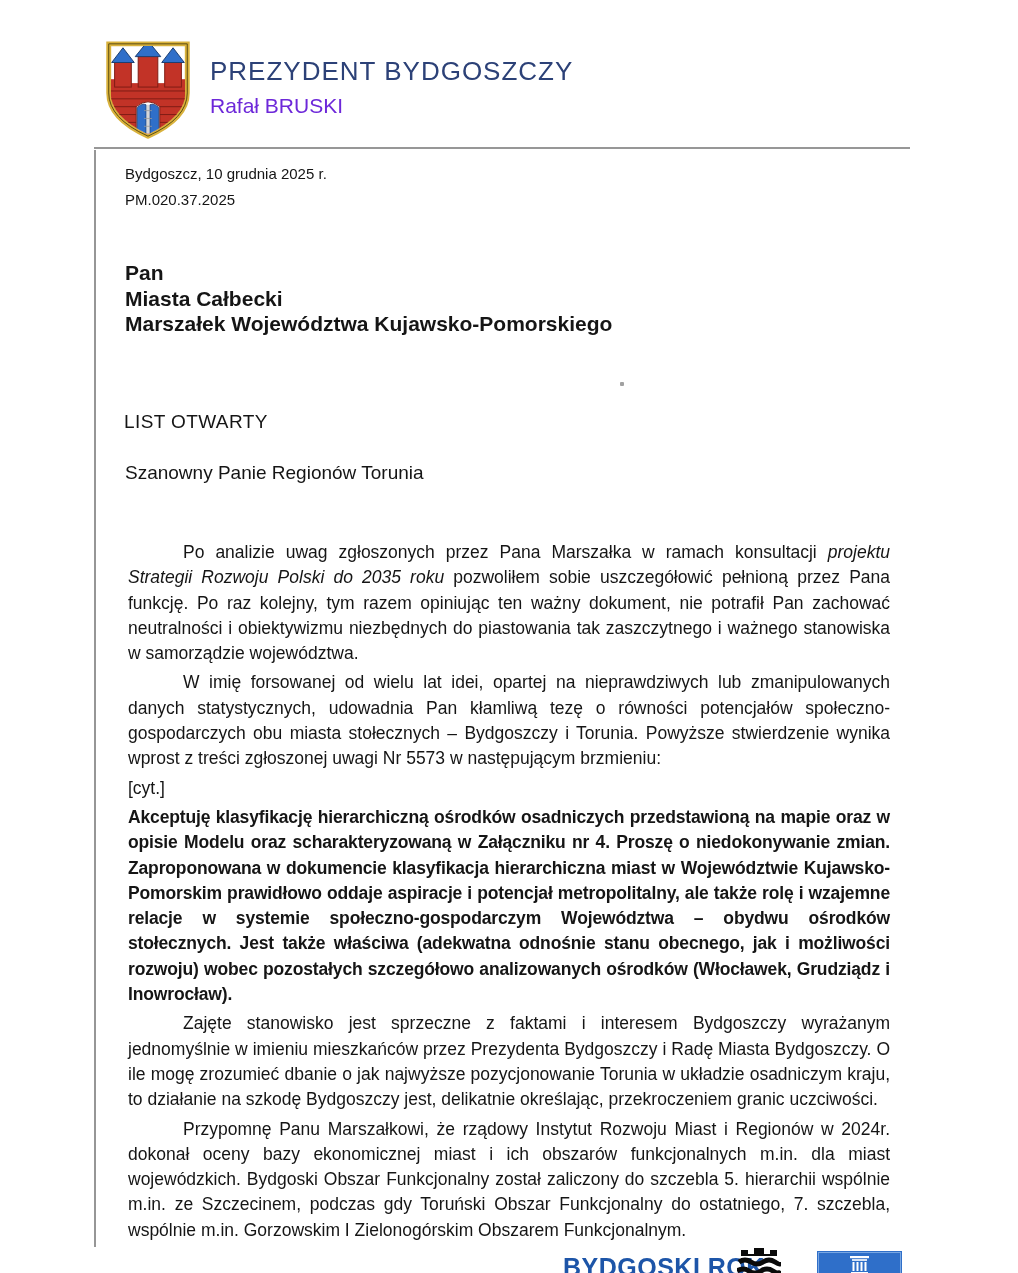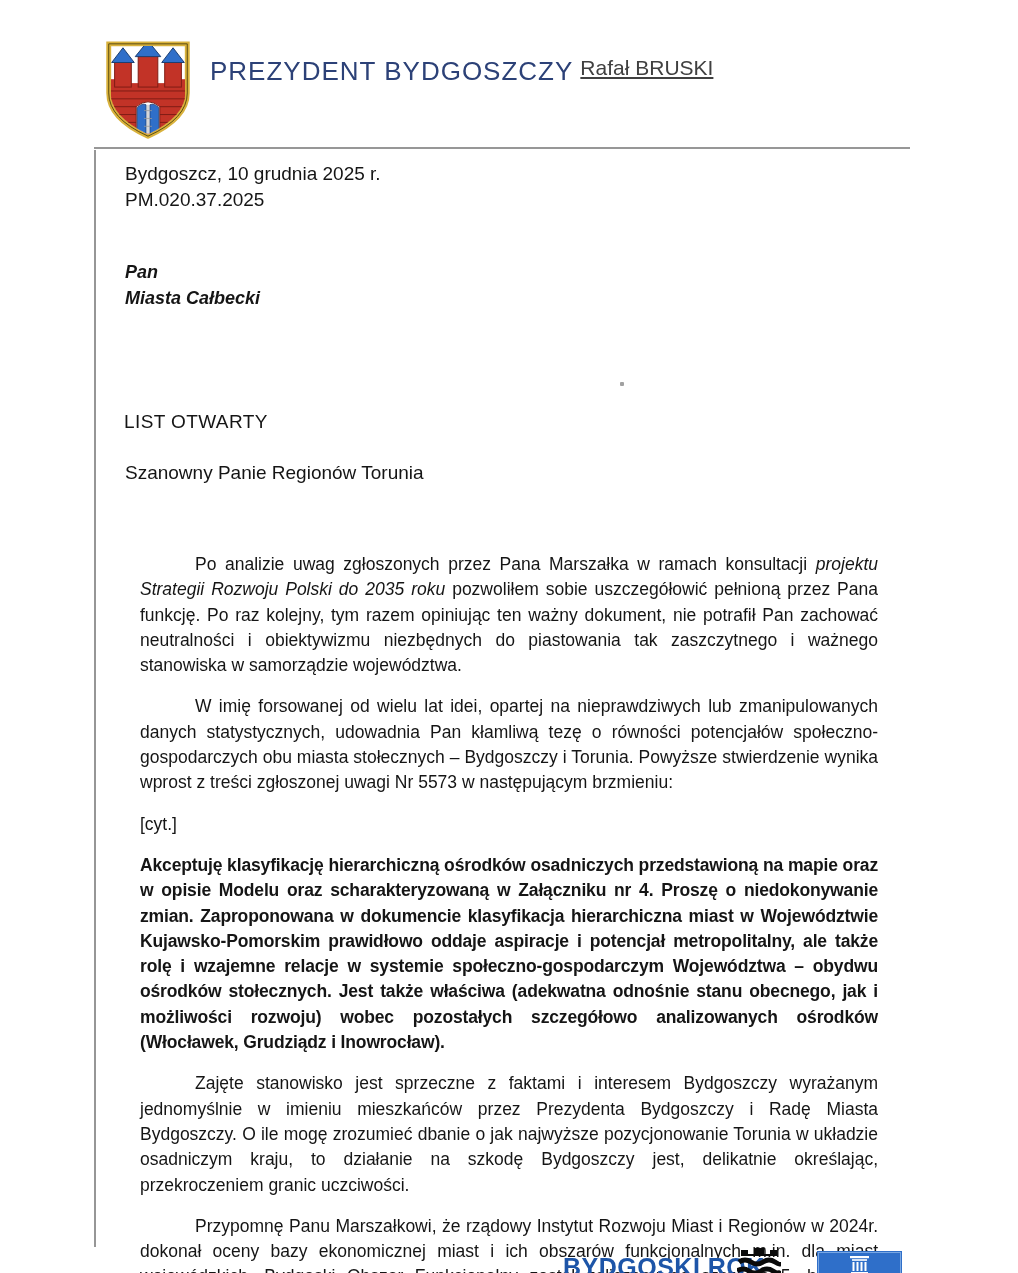--- a/index.html
+++ b/index.html
@@ -6,34 +6,34 @@
   #page{
     position:relative;
     width:1018px;height:1273px;
     background:#ffffff;
     overflow:hidden;
     font-family:"Liberation Sans","DejaVu Sans",sans-serif;
     color:#151515;
   }
   
   .crest{position:absolute;left:98px;top:36px;width:100px;height:108px;}
-  .header-text{position:absolute;left:210px;top:56px;display:flex;gap:7px;}
+  .header-text{position:absolute;left:210px;top:56px;display:flex;flex-direction:column;gap:7px;}
   .org-title{font-size:26px;letter-spacing:1px;color:#2c4177;font-weight:400;}
-  .person-name{font-size:21px;color:#404040;font-weight:400;text-decoration:underline;}
+  .person-name{font-size:21px;color:#6d28d9;font-weight:400;}
   .h-rule{position:absolute;left:94px;top:147px;width:816px;height:2px;background:#7d7d7d;opacity:.8;}
   .v-rule{position:absolute;left:94px;top:150px;width:2px;height:1097px;background:#6a6a6a;opacity:.7;}
   .speck{position:absolute;left:620px;top:382px;width:4px;height:4px;background:#8a8a8a;border-radius:1px;opacity:.8;}
   
-  .meta{position:absolute;left:125px;top:161px;font-size:19px;line-height:26px;}
-  .recipient{position:absolute;left:125px;top:260px;font-size:18px;line-height:25.5px;font-weight:700;font-style:italic;}
+  .meta{position:absolute;left:125px;top:161px;font-size:15px;line-height:26px;}
+  .recipient{position:absolute;left:125px;top:260px;font-size:21px;line-height:25.5px;font-weight:700;}
   
   .letter-title{position:absolute;left:124px;top:411px;width:770px;text-align:left;font-size:19px;letter-spacing:.4px;}
   .salutation{position:absolute;left:125px;top:462px;font-size:19px;}
   .letter-body{position:absolute;left:124px;top:536px;width:770px;font-size:17.5px;line-height:25.3px;text-align:justify;}
-  .letter-body p{margin:16px;}
+  .letter-body p{margin:4px;}
   .para.indent{text-indent:55px;}
   .para.bold{font-weight:700;letter-spacing:-0.15px;}
   .italic{font-style:italic;}
   
   .campaign{position:absolute;left:563px;top:1253px;font-size:25px;font-weight:800;color:#1d55a8;letter-spacing:.5px;white-space:nowrap;}
   .waves-logo{position:absolute;left:737px;top:1246px;width:44px;height:36px;}
   .unesco-logo{position:absolute;left:817px;top:1251px;width:85px;height:32px;}
 </style>
 </head>
 <body>
@@ -97,20 +97,21 @@
   <div class="speck"></div>
 
   <div class="meta">
     <div>Bydgoszcz, 10 grudnia 2025 r.</div>
     <div>PM.020.37.2025</div>
   </div>
 
   <div class="recipient">
     <div>Pan</div>
     <div>Miasta Całbecki</div>
+    <div>Marszałek Województwa Kujawsko-Pomorskiego</div>
   </div>
 
   <div class="letter-title">LIST OTWARTY</div>
   <div class="salutation">Szanowny Panie Regionów Torunia</div>
 
   <div class="letter-body">
       <p class="para indent"><span>Po analizie uwag zgłoszonych przez Pana Marszałka w ramach konsultacji </span><span class="italic">projektu Strategii Rozwoju Polski do 2035 roku</span><span> pozwoliłem sobie uszczegółowić pełnioną przez Pana funkcję. Po raz kolejny, tym razem opiniując ten ważny dokument, nie potrafił Pan zachować neutralności i obiektywizmu niezbędnych do piastowania tak zaszczytnego i ważnego stanowiska w samorządzie województwa.</span></p>
       <p class="para indent"><span>W imię forsowanej od wielu lat idei, opartej na nieprawdziwych lub zmanipulowanych danych statystycznych, udowadnia Pan kłamliwą tezę o równości potencjałów społeczno-gospodarczych obu miasta stołecznych – Bydgoszczy i Torunia. Powyższe stwierdzenie wynika wprost z treści zgłoszonej uwagi Nr 5573 w następującym brzmieniu:</span></p>
       <p class="para"><span>[cyt.]</span></p>
       <p class="para bold"><span>Akceptuję klasyfikację hierarchiczną ośrodków osadniczych przedstawioną na mapie oraz w opisie Modelu oraz scharakteryzowaną w Załączniku nr 4. Proszę o niedokonywanie zmian. Zaproponowana w dokumencie klasyfikacja hierarchiczna miast w Województwie Kujawsko-Pomorskim prawidłowo oddaje aspiracje i potencjał metropolitalny, ale także rolę i wzajemne relacje w systemie społeczno-gospodarczym Województwa – obydwu ośrodków stołecznych. Jest także właściwa (adekwatna odnośnie stanu obecnego, jak i możliwości rozwoju) wobec pozostałych szczegółowo analizowanych ośrodków (Włocławek, Grudziądz i Inowrocław).</span></p>

